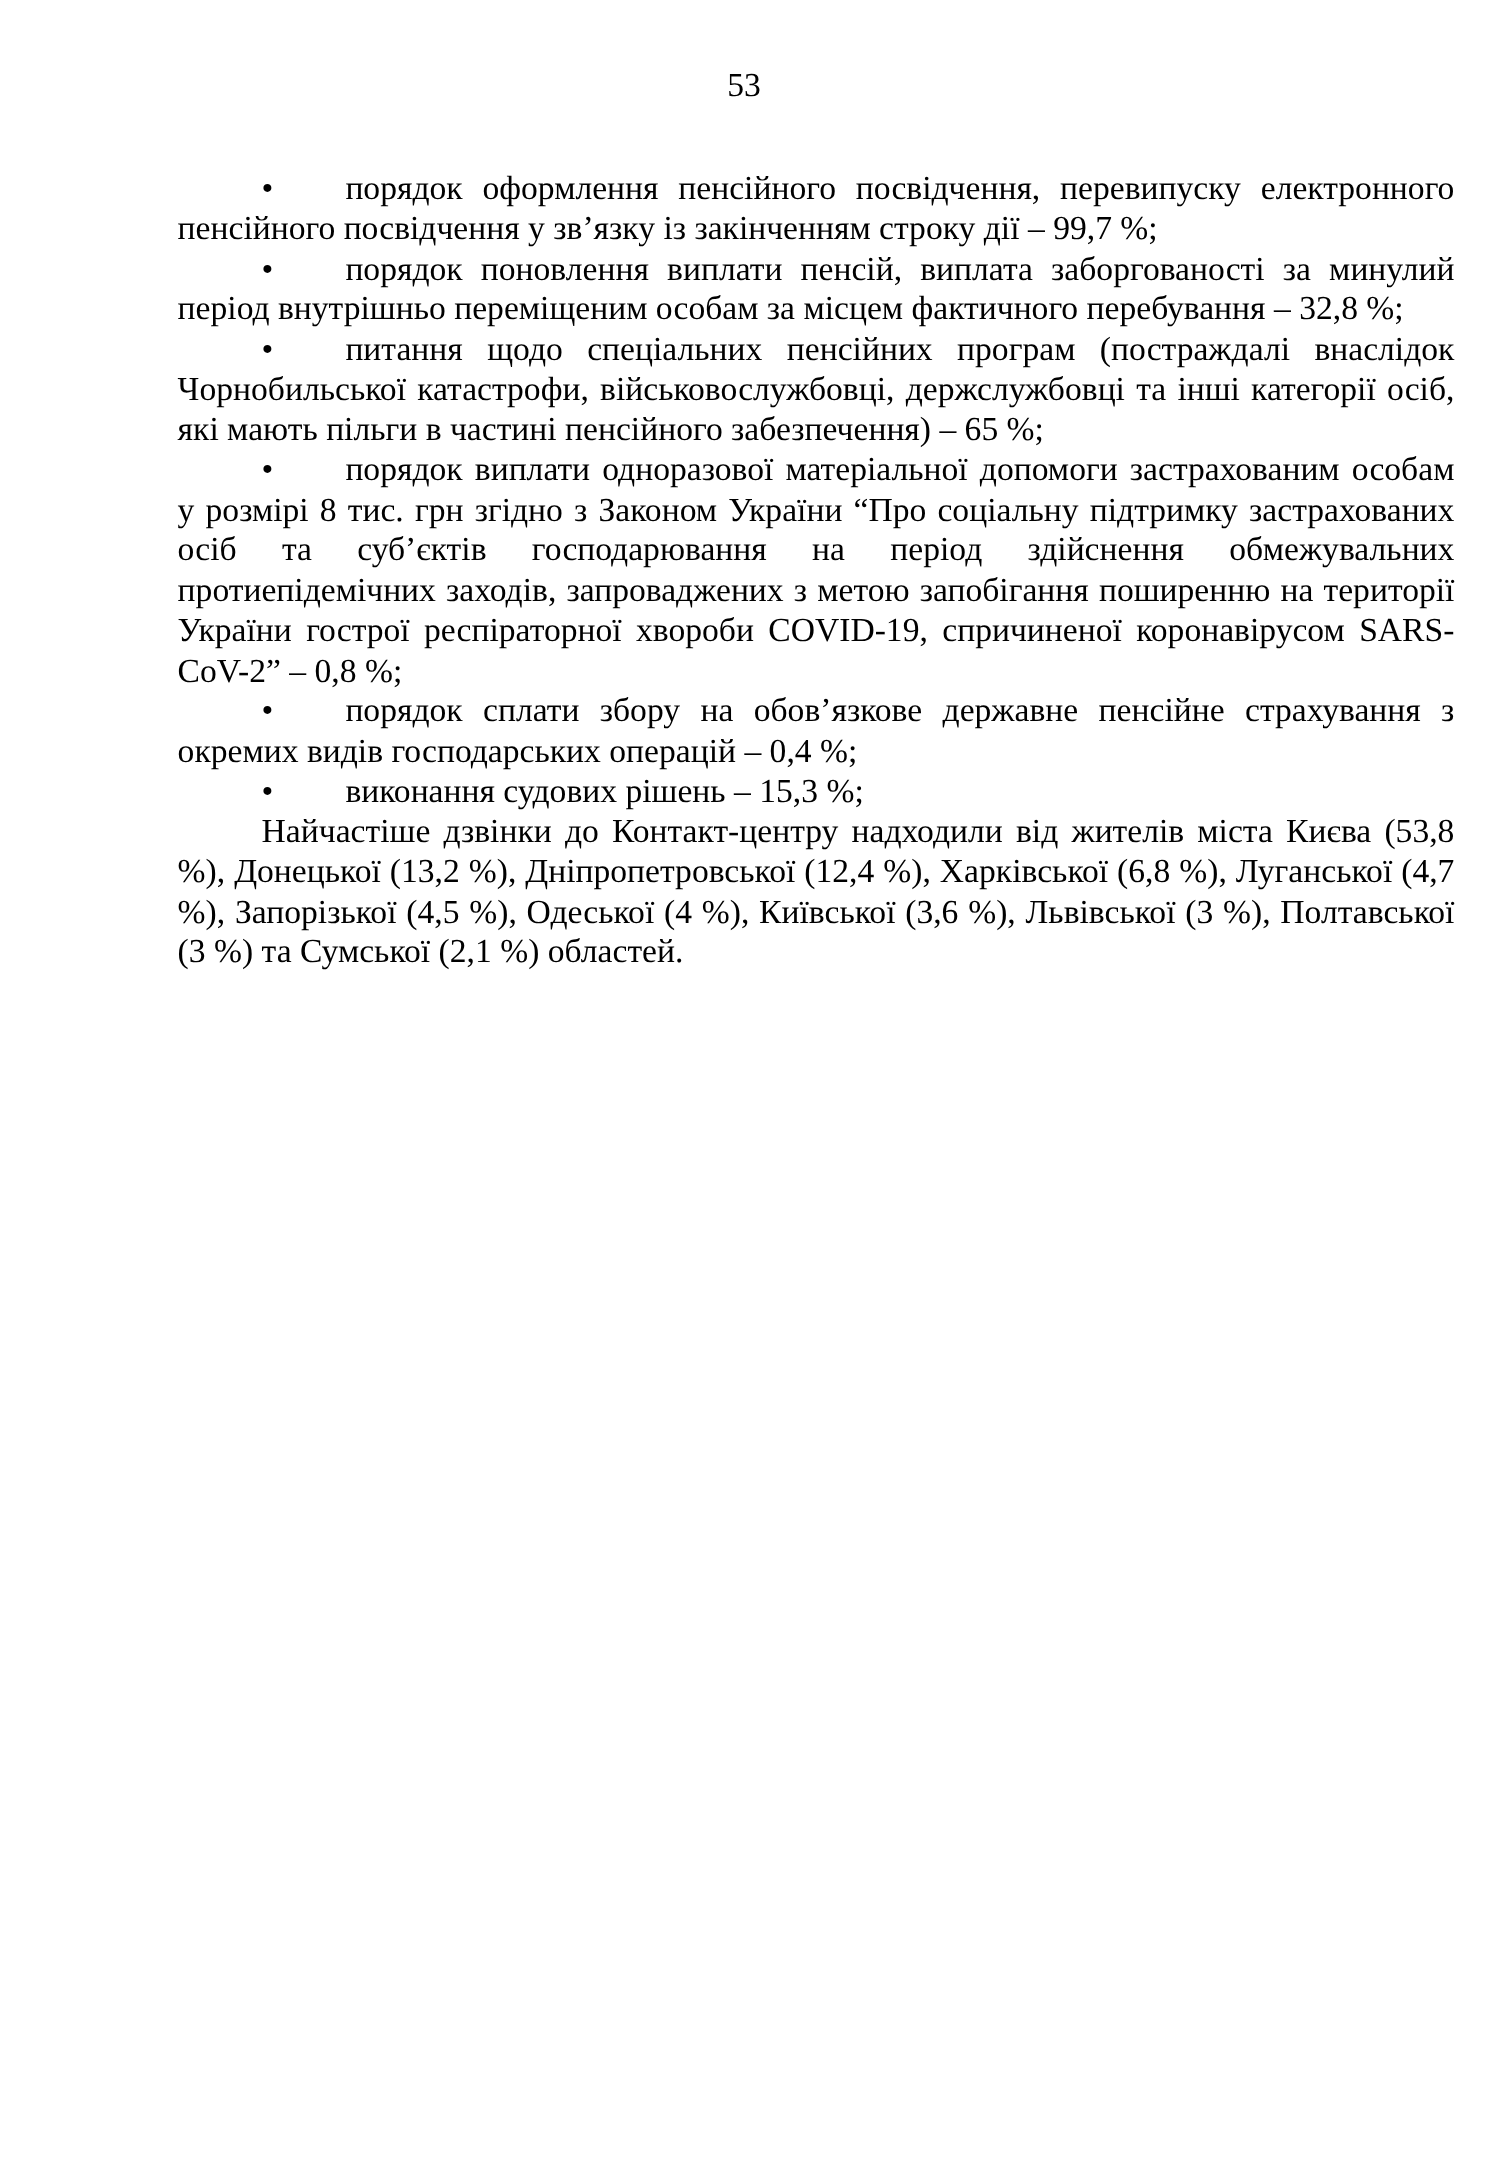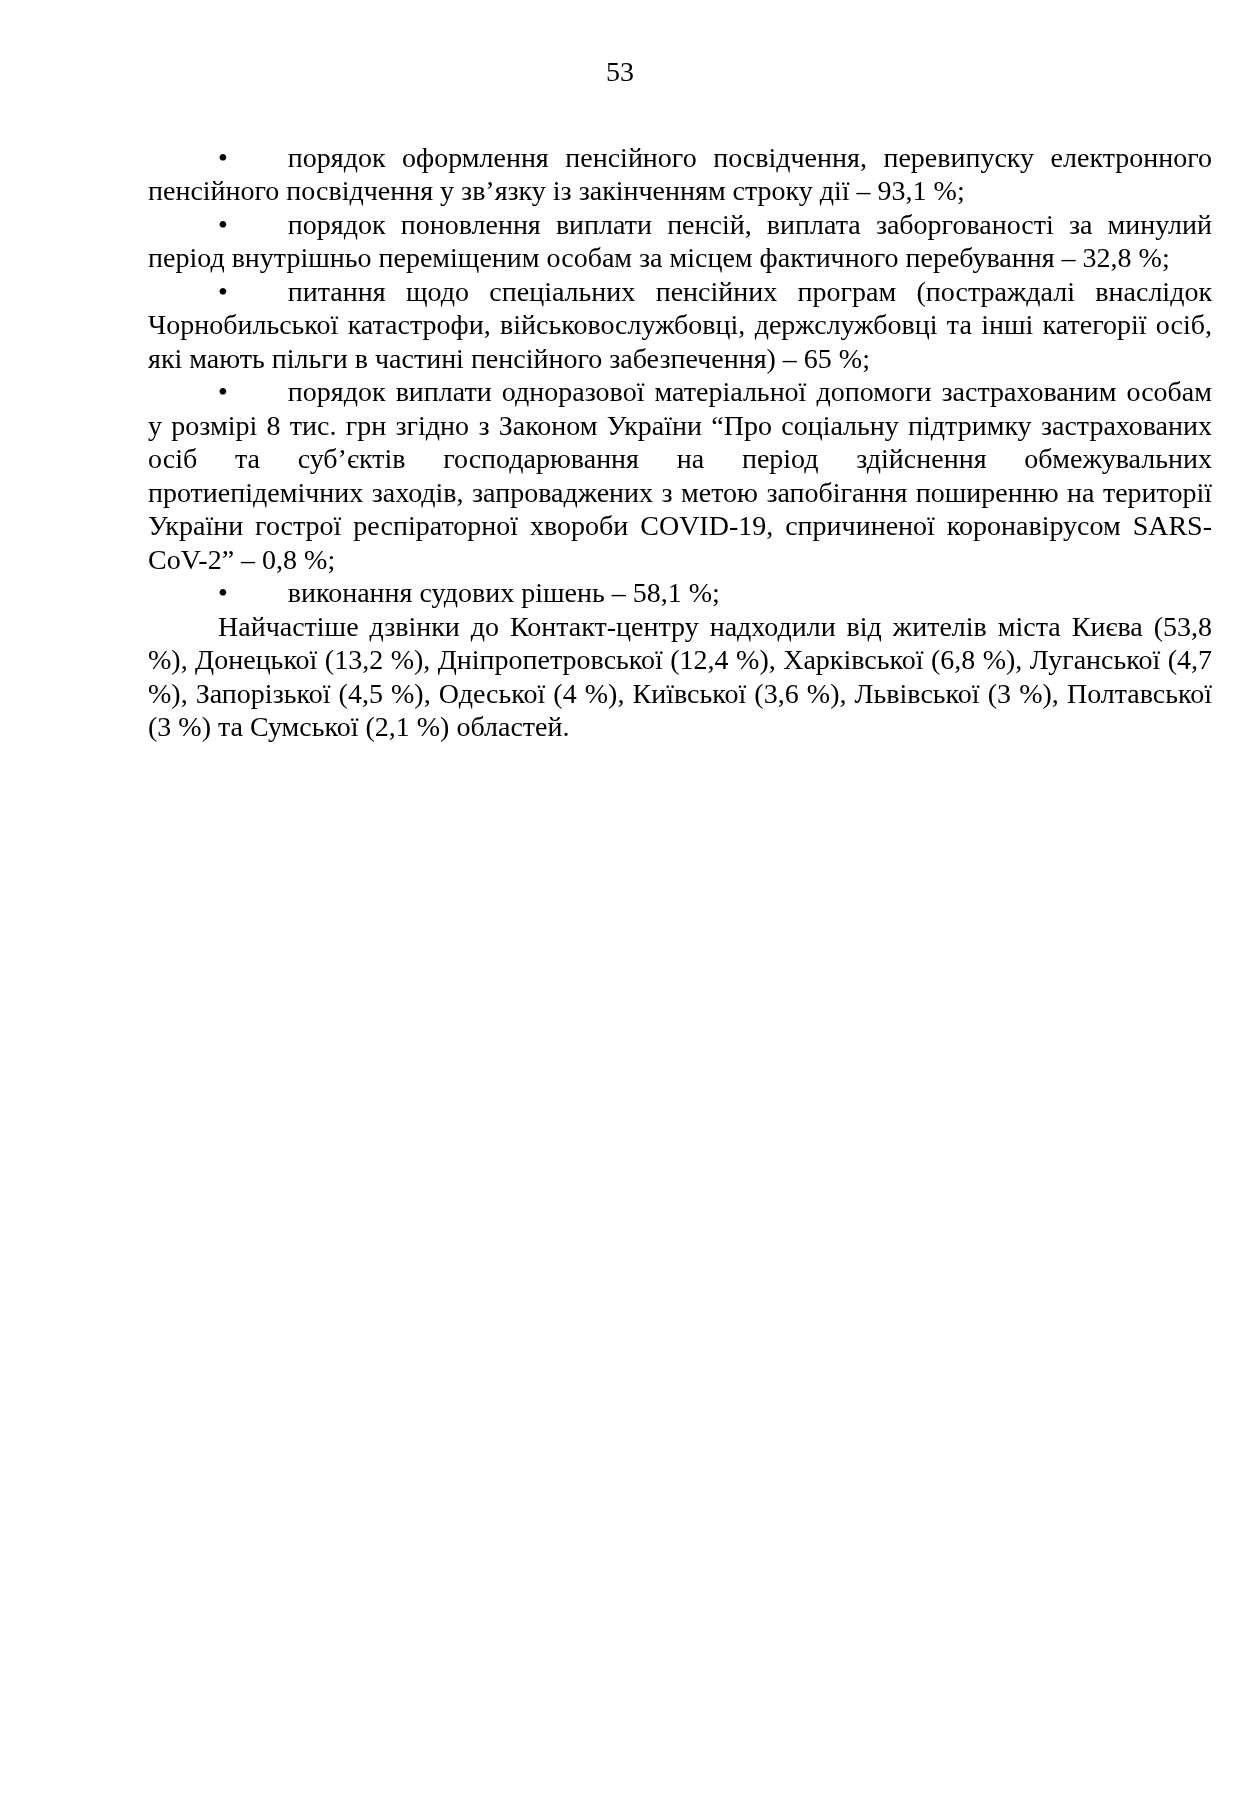--- a/index.html
+++ b/index.html
@@ -44,29 +44,30 @@
 </style>
 </head>
 <body>
 
 <div class="page">
 
   <div class="page-number">53</div>
 
   <div class="content">
 
-    <p class="li"><span class="bullet">•</span><span class="tab"></span><span>порядок оформлення пенсійного посвідчення, перевипуску електронного пенсійного посвідчення у зв’язку із закінченням строку дії – 93,1 %;</span></p>
+    <p class="li"><span class="bullet">•</span><span class="tab"></span><span>порядок оформлення пенсійного посвідчення, перевипуску електронного пенсійного посвідчення у зв’язку із закінченням строку дії – 99,7 %;</span></p>
 
     <p class="li"><span class="bullet">•</span><span class="tab"></span><span>порядок поновлення виплати пенсій, виплата заборгованості за минулий період внутрішньо переміщеним особам за місцем фактичного перебування – 32,8 %;</span></p>
 
     <p class="li"><span class="bullet">•</span><span class="tab"></span><span>питання щодо спеціальних пенсійних програм (постраждалі внаслідок Чорнобильської катастрофи, військовослужбовці, держслужбовці та інші категорії осіб, які мають пільги в частині пенсійного забезпечення) – 65 %;</span></p>
 
     <p class="li"><span class="bullet">•</span><span class="tab"></span><span>порядок виплати одноразової матеріальної допомоги застрахованим особам у розмірі 8 тис. грн згідно з Законом України “Про соціальну підтримку застрахованих осіб та суб’єктів господарювання на період здійснення обмежувальних протиепідемічних заходів, запроваджених з метою запобігання поширенню на території України гострої респіраторної хвороби COVID-19, спричиненої коронавірусом SARS-CoV-2” – 0,8 %;</span></p>
 
+    <p class="li"><span class="bullet">•</span><span class="tab"></span><span>порядок сплати збору на обов’язкове державне пенсійне страхування з окремих видів господарських операцій – 0,4 %;</span></p>
 
-    <p class="li"><span class="bullet">•</span><span class="tab"></span><span>виконання судових рішень – 58,1 %;</span></p>
+    <p class="li"><span class="bullet">•</span><span class="tab"></span><span>виконання судових рішень – 15,3 %;</span></p>
 
 
 
     <p class="para">Найчастіше дзвінки до Контакт-центру надходили від жителів міста Києва (53,8 %), Донецької (13,2 %), Дніпропетровської (12,4 %), Харківської (6,8 %), Луганської (4,7 %), Запорізької (4,5 %), Одеської (4 %), Київської (3,6 %), Львівської (3 %), Полтавської (3 %) та Сумської (2,1 %) областей.</p>
 
   </div>
 </div>
 
 </body></html>

